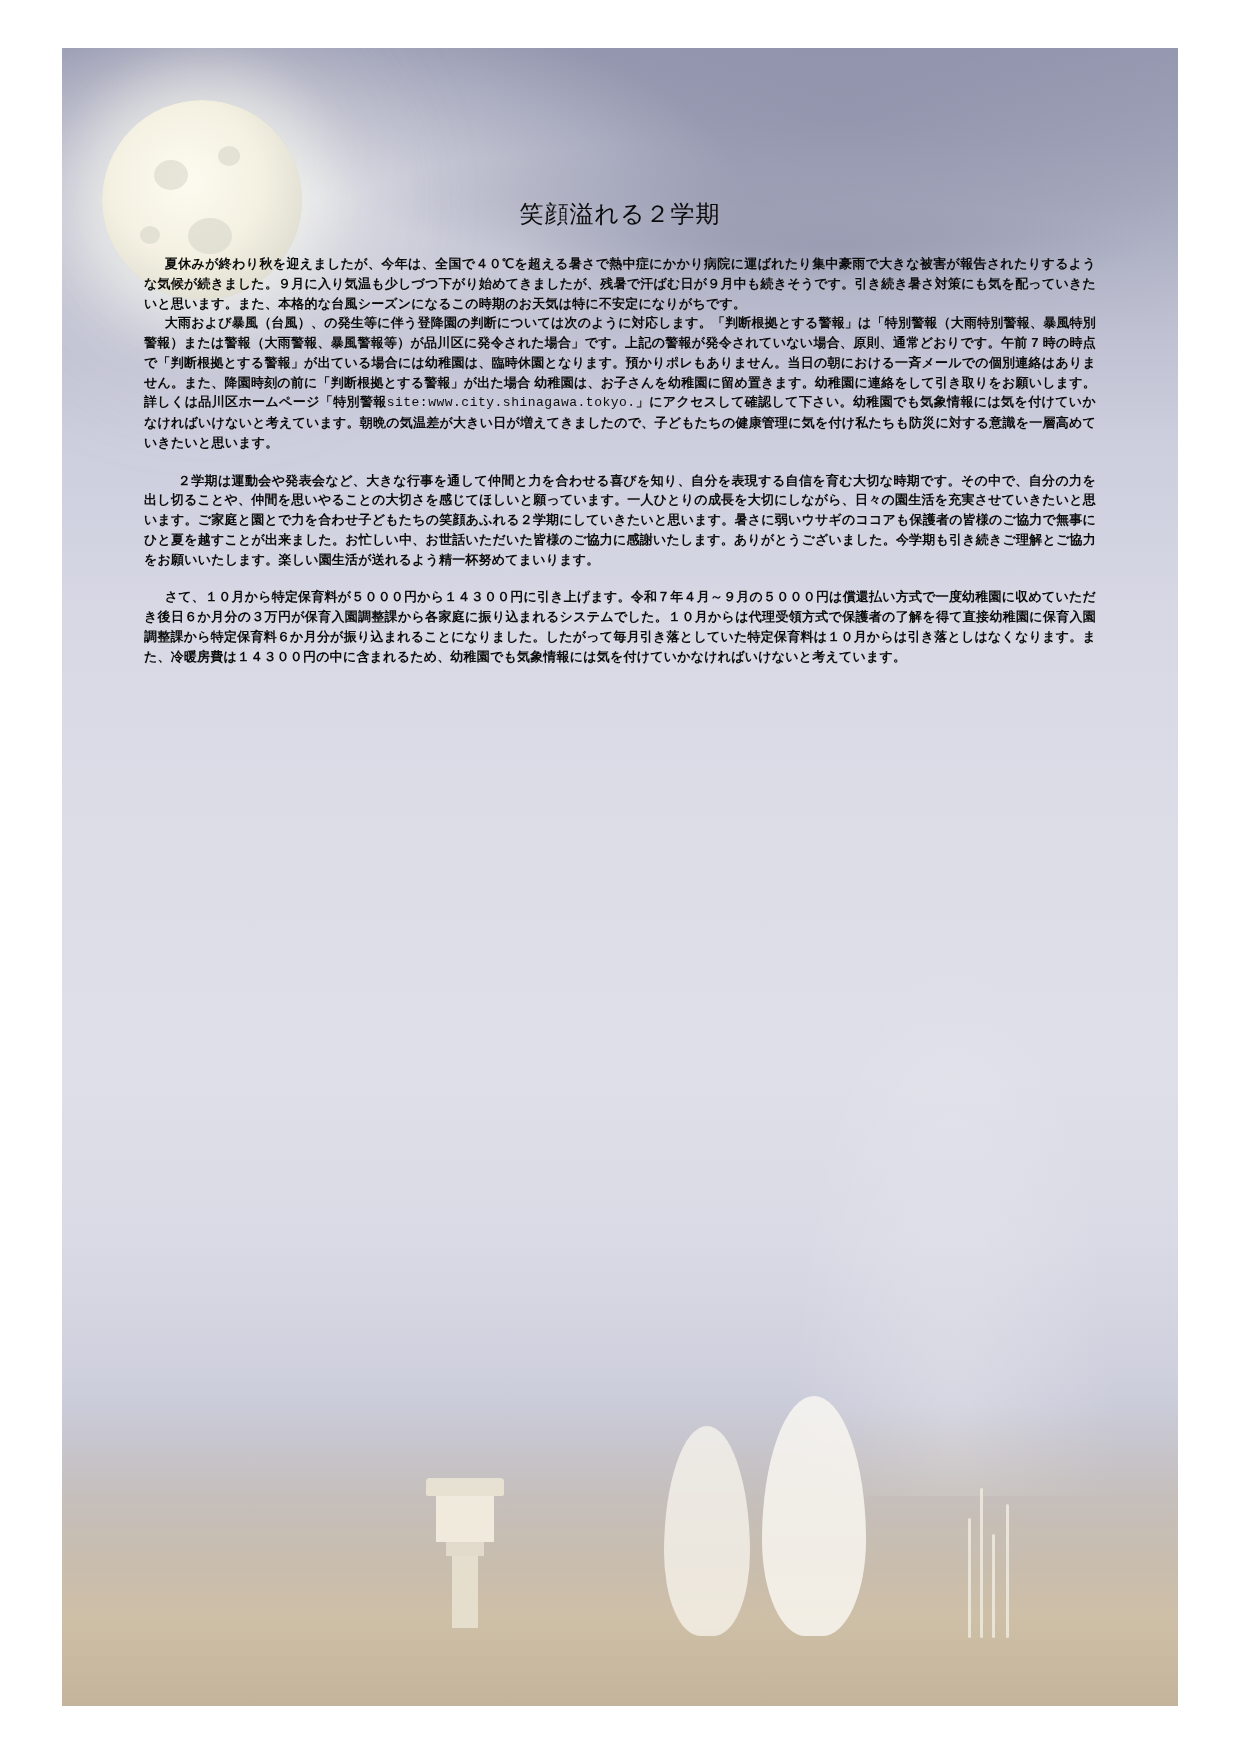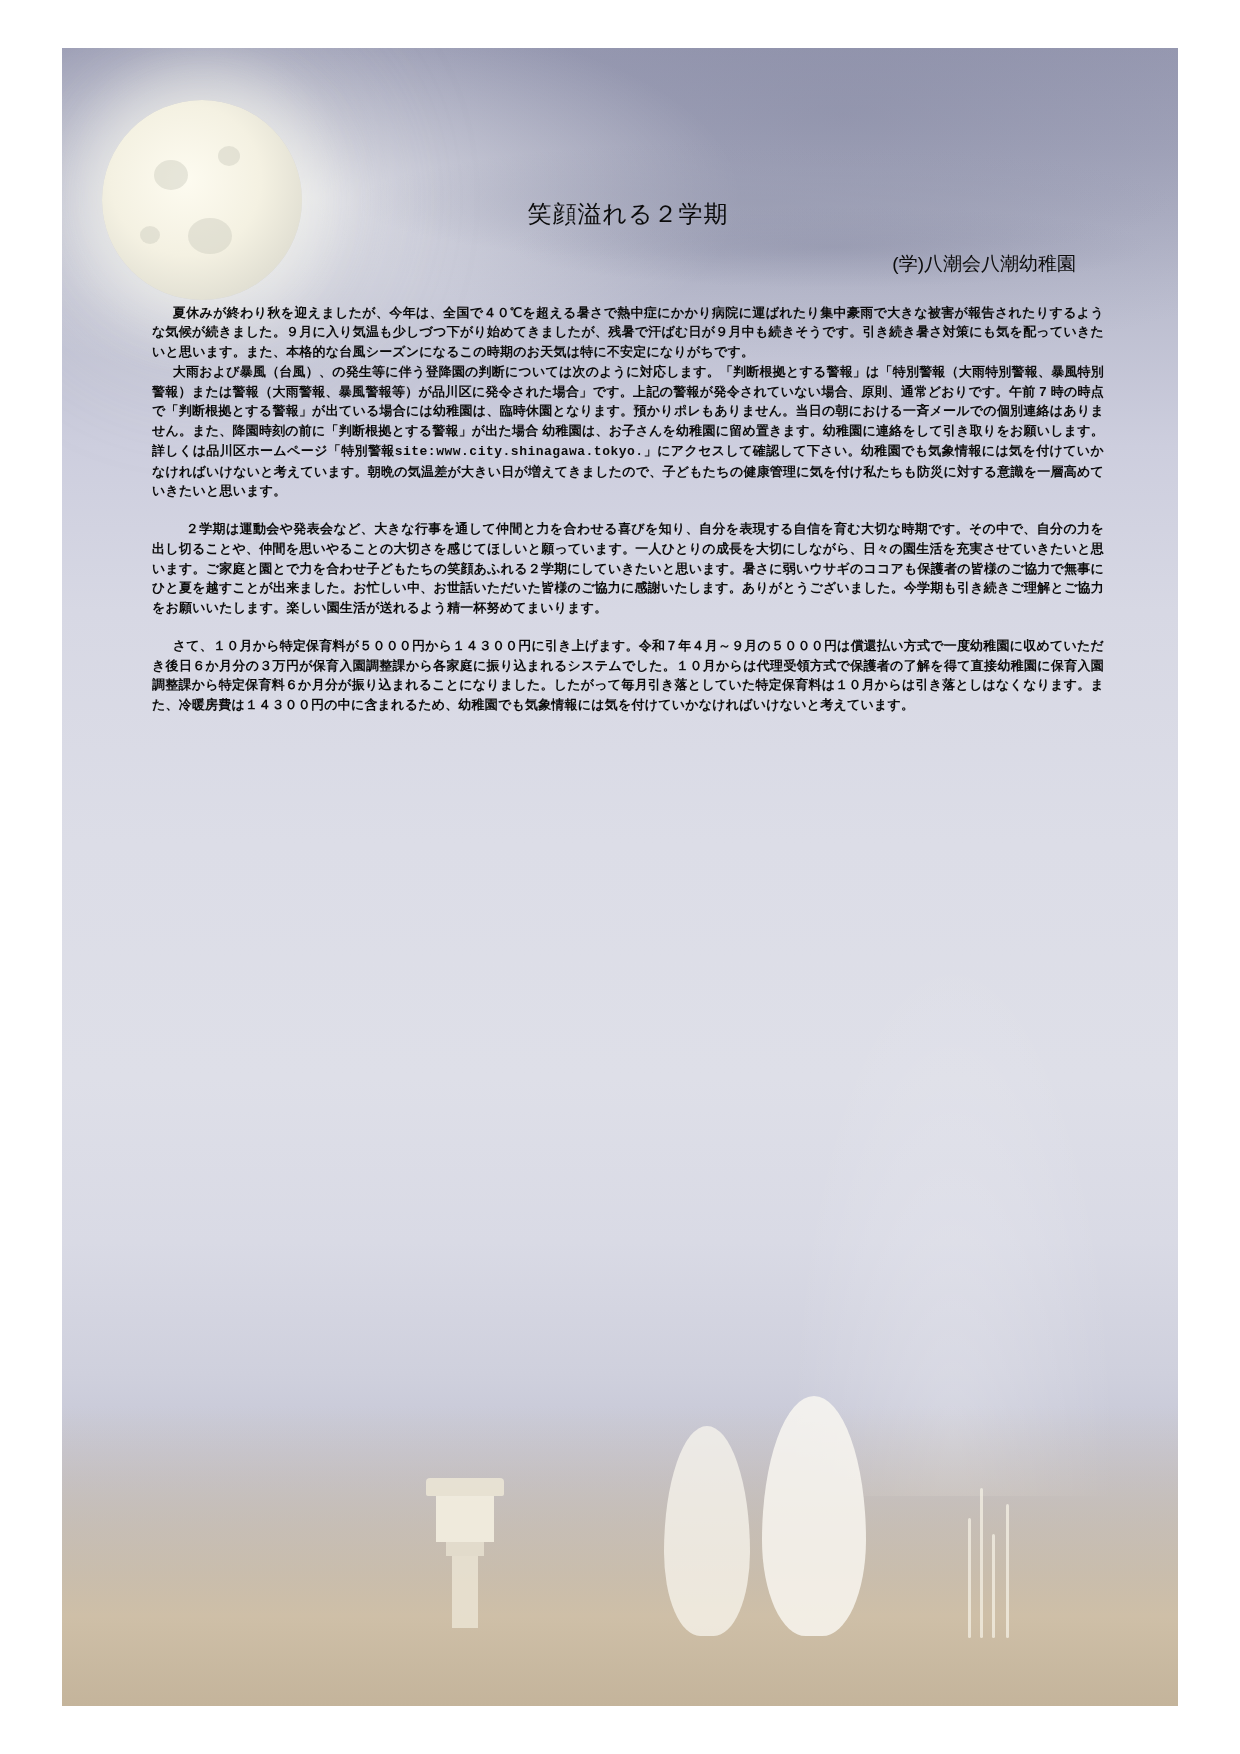--- a/index.html
+++ b/index.html
@@ -148,21 +148,21 @@
     bottom: 210px;
     width: 330px;
     height: 560px;
     border-radius: 180px 180px 0 0;
     background: radial-gradient(ellipse at 50% 90%, rgba(255,255,255,0.22), rgba(255,255,255,0) 70%);
   }
 
   
   .doc {
     position: absolute;
-    left: 70px;
+    left: 62px;
     top: 48px;
     width: 1116px;
     height: 1658px;
     box-sizing: border-box;
     padding: 150px 82px 40px 82px;
     color: #0b0b0b;
   }
   .doc-title {
     text-align: center;
     font-size: 24px;
@@ -185,21 +185,21 @@
     text-justify: inter-ideograph;
     font-weight: 700;
     letter-spacing: 0.2px;
   }
   p.para.indent { text-indent: 1.6em; }
   p.para.indent2 { text-indent: 2.6em; }
   p.gap { margin-top: 18px; }
   .mono-url {
     font-family: "Liberation Mono", monospace;
     letter-spacing: 0.5px;
-    font-weight: 700;
+    font-weight: 400;
   }
 </style>
 </head>
 <body>
 
 <div id="page">
 
   <div class="bg-art">
     <div class="sky-haze"></div>
     <div class="cloud-band"></div>
@@ -231,21 +231,20 @@
     <div class="grass" style="left:918px;height:150px;"></div>
     <div class="grass" style="left:930px;height:104px;"></div>
     <div class="grass" style="left:944px;height:134px;"></div>
   </div>
 
   <div class="doc">
 
     <h1 class="doc-title">笑顔溢れる２学期</h1>
 
     <div class="byline">
-      <div>(学)八潮会八潮幼稚園</div>
     </div>
 
     <p class="para indent">夏休みが終わり秋を迎えましたが、今年は、全国で４０℃を超える暑さで熱中症にかかり病院に運ばれたり集中豪雨で大きな被害が報告されたりするような気候が続きました。９月に入り気温も少しづつ下がり始めてきましたが、残暑で汗ばむ日が９月中も続きそうです。引き続き暑さ対策にも気を配っていきたいと思います。また、本格的な台風シーズンになるこの時期のお天気は特に不安定になりがちです。</p>
 
     <p class="para indent"><span>大雨および暴風（台風）、の発生等に伴う登降園の判断については次のように対応します。「判断根拠とする警報」は「特別警報（大雨特別警報、暴風特別警報）または警報（大雨警報、暴風警報等）が品川区に発令された場合」です。上記の警報が発令されていない場合、原則、通常どおりです。午前 7 時の時点で「判断根拠とする警報」が出ている場合には幼稚園は、臨時休園となります。預かりポレもありません。当日の朝における一斉メールでの個別連絡はありません。また、降園時刻の前に「判断根拠とする警報」が出た場合 幼稚園は、お子さんを幼稚園に留め置きます。幼稚園に連絡をして引き取りをお願いします。詳しくは品川区ホームページ「特別警報</span><span class="mono-url">site:www.city.shinagawa.tokyo.</span><span>」にアクセスして確認して下さい。幼稚園でも気象情報には気を付けていかなければいけないと考えています。朝晩の気温差が大きい日が増えてきましたので、子どもたちの健康管理に気を付け私たちも防災に対する意識を一層高めていきたいと思います。</span></p>
 
 
     <p class="para indent2 gap">２学期は運動会や発表会など、大きな行事を通して仲間と力を合わせる喜びを知り、自分を表現する自信を育む大切な時期です。その中で、自分の力を出し切ることや、仲間を思いやることの大切さを感じてほしいと願っています。一人ひとりの成長を大切にしながら、日々の園生活を充実させていきたいと思います。ご家庭と園とで力を合わせ子どもたちの笑顔あふれる２学期にしていきたいと思います。暑さに弱いウサギのココアも保護者の皆様のご協力で無事にひと夏を越すことが出来ました。お忙しい中、お世話いただいた皆様のご協力に感謝いたします。ありがとうございました。今学期も引き続きご理解とご協力をお願いいたします。楽しい園生活が送れるよう精一杯努めてまいります。</p>
 
     <p class="para indent gap">さて、１０月から特定保育料が５０００円から１４３００円に引き上げます。令和７年４月～９月の５０００円は償還払い方式で一度幼稚園に収めていただき後日６か月分の３万円が保育入園調整課から各家庭に振り込まれるシステムでした。１０月からは代理受領方式で保護者の了解を得て直接幼稚園に保育入園調整課から特定保育料６か月分が振り込まれることになりました。したがって毎月引き落としていた特定保育料は１０月からは引き落としはなくなります。また、冷暖房費は１４３００円の中に含まれるため、幼稚園でも気象情報には気を付けていかなければいけないと考えています。</p>

